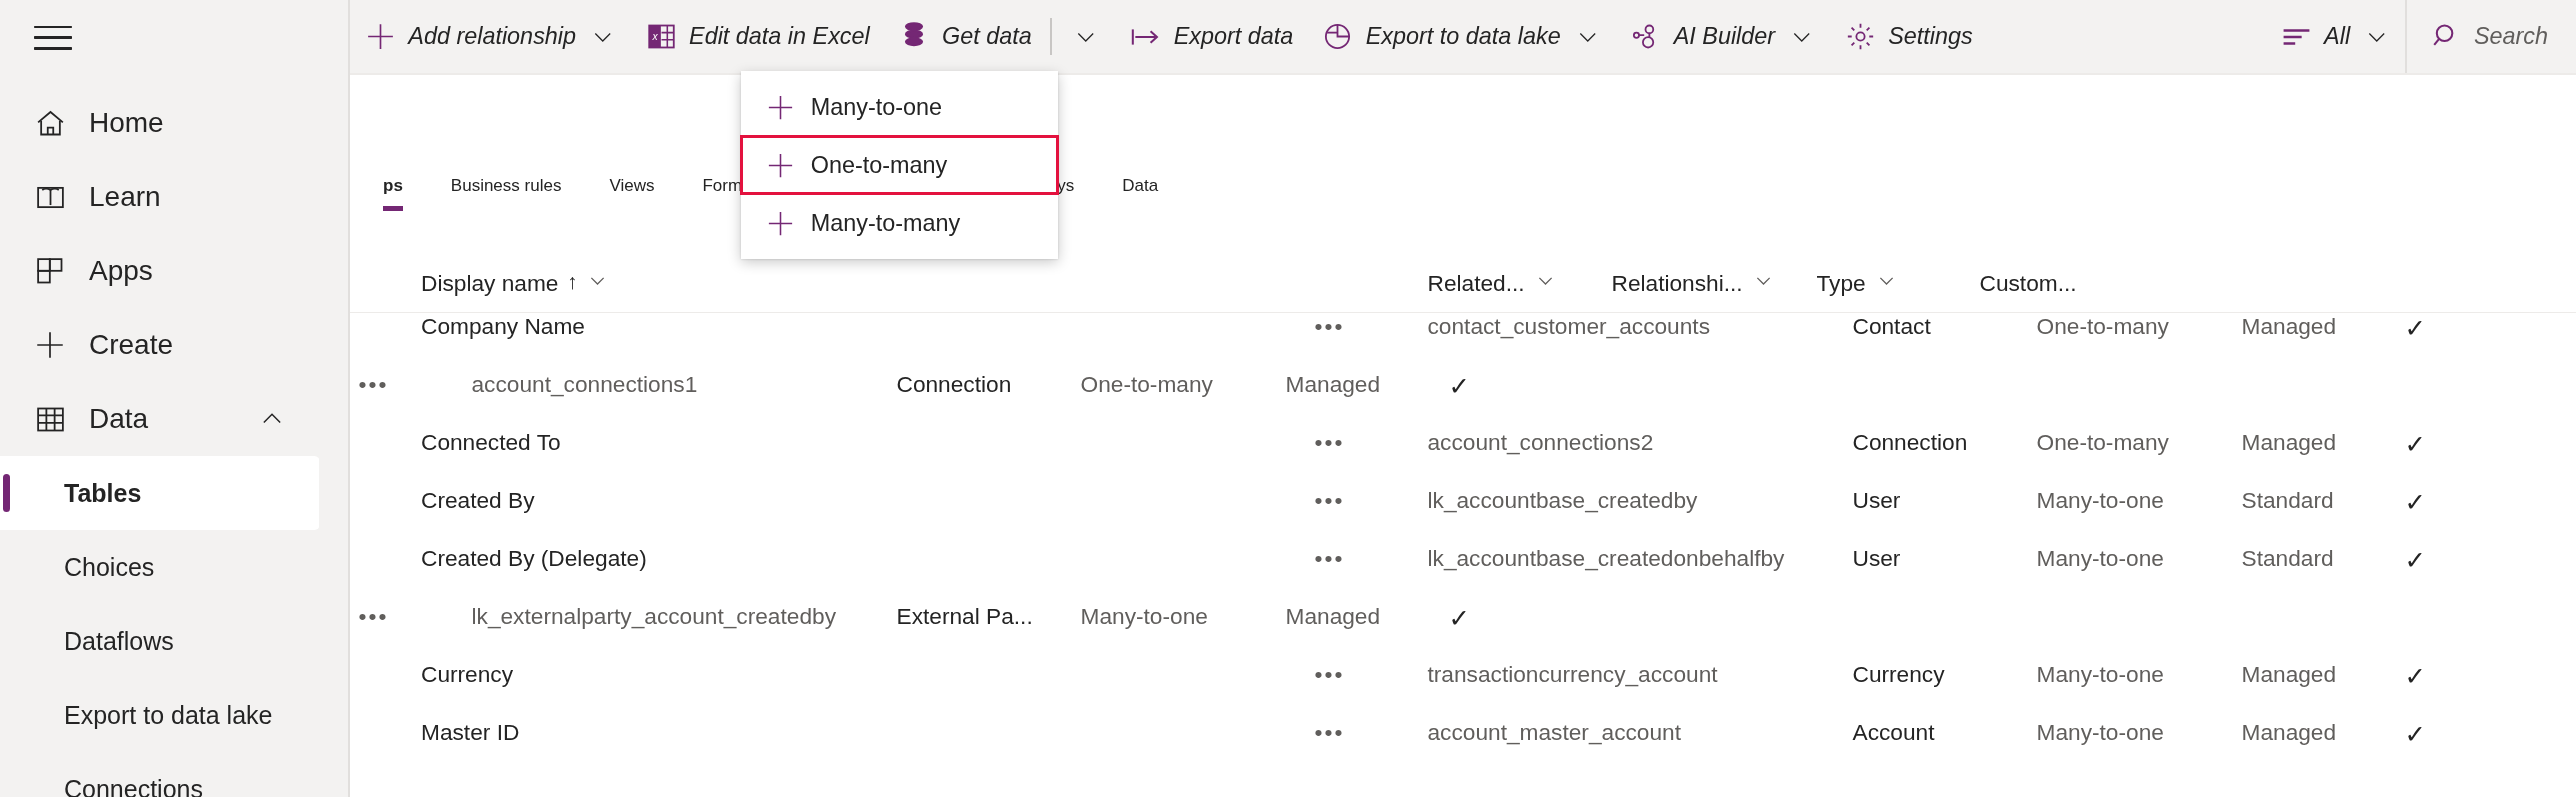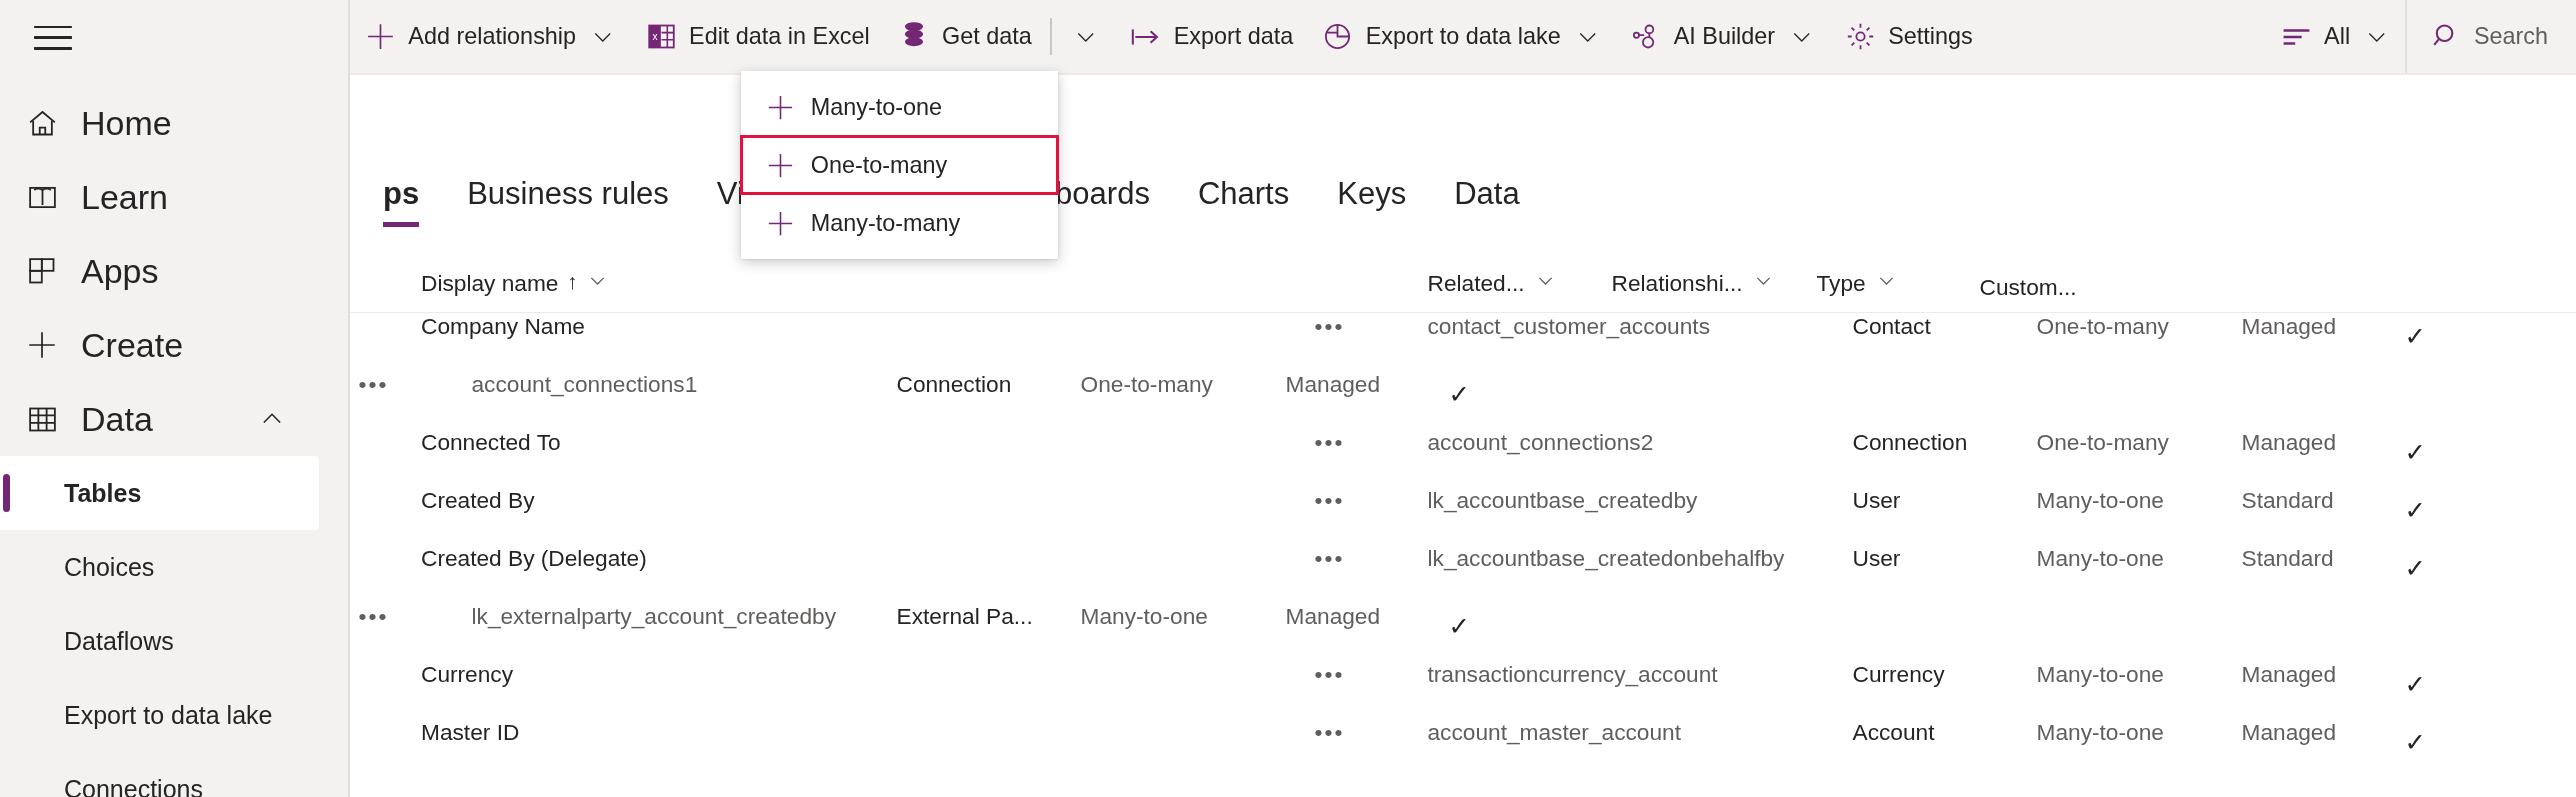--- a/index.html
+++ b/index.html
@@ -25,23 +25,23 @@
     display: flex; flex-direction: column; justify-content: center; gap: 7.8px;
     cursor: pointer; padding: 0 5.7px;
   }
   .hamburger span { display: block; height: 2.8px; background: #242424; border-radius: 0.7px; }
 
   .navlist { position: absolute; left: 0; top: 86px; width: 320px; }
   .navitem {
     position: relative;
     display: flex; align-items: center;
     height: 74px;
-    padding-left: 20px;
+    padding-left: 28px;
     cursor: pointer;
-    font-size: 34px;
+    font-size: 28px;
     color: #242424;
     font-weight: 400;
   }
   .navitem .nicon {
     width: 44px; min-width: 44px; height: 44px;
     display: flex; align-items: center; justify-content: center;
     margin-right: 17px;
   }
   .navitem .nlabel { white-space: nowrap; }
   .navitem.sub { padding-left: 64px; font-size: 25px; }
@@ -79,21 +79,21 @@
   .main {
     position: absolute; left: 350px; top: 0;
     width: 2226px; height: 798px;
     background: #ffffff;
   }
 
   
   .cmdbar {
     position: absolute; left: 0; top: 0; width: 2226px; height: 73px;
     background: #f3f2f1;
-    display: flex; align-items: center;
+    display: flex; align-items: center; font-style: italic;
   }
   .cmdbtn {
     display: flex; align-items: center;
     height: 73px;
     padding: 0 14px;
     font-size: 23.4px;
     color: #242424;
     white-space: nowrap;
     cursor: pointer;
   }
@@ -143,21 +143,21 @@
     outline-offset: -2.1px;
   }
 
   
   .tabsrow {
     position: absolute; left: 0; top: 170px; width: 2226px; height: 64px;
     display: flex; align-items: flex-start;
   }
   .tab {
     position: relative;
-    font-size: 31px;
+    font-size: 17px;
     color: #242424;
     padding: 5.7px 0 15.6px 0;
     margin-right: 48px;
     cursor: pointer;
     white-space: nowrap;
   }
   .tab:first-child { margin-left: 33px; }
   .tab.active { font-weight: 700; }
   .tab.active::after {
     content: ""; position: absolute; left: 0; right: 0; bottom: 0;
@@ -184,21 +184,21 @@
     color: #242424;
     cursor: pointer;
   }
   .cell { padding: 0 8.5px; white-space: nowrap; overflow: hidden; }
   .c-display { width: 956px; padding-left: 71px; }
   .c-ellipsis { width: 113px; text-align: left; color: #605e5c; letter-spacing: 2.1px; }
   .c-relname { width: 425px; }
   .c-related { width: 184px; }
   .c-reltype { width: 205px; }
   .c-type { width: 163px; }
-  .c-custom { width: 142px; margin-top: 8px; }
+  .c-custom { width: 142px; }
   .hdr-sortable { display: inline-flex; cursor: pointer; }
   .hdr-chev { margin-left: 10px; width: 21px; height: 21px; display: inline-flex; align-items: center; justify-content: center; }
   .sortarrow { margin-left: 8.5px; font-size: 21px; }
   .grid-row .c-relname,
   .grid-row .c-reltype,
   .grid-row .c-type { color: #605e5c; }
   .checkmark { color: #242424; font-size: 25.5px; }
   .topstripe {
     position: absolute; left: 0; top: 0; width: 2226px; height: 2.1px;
     background: #edebe9;

